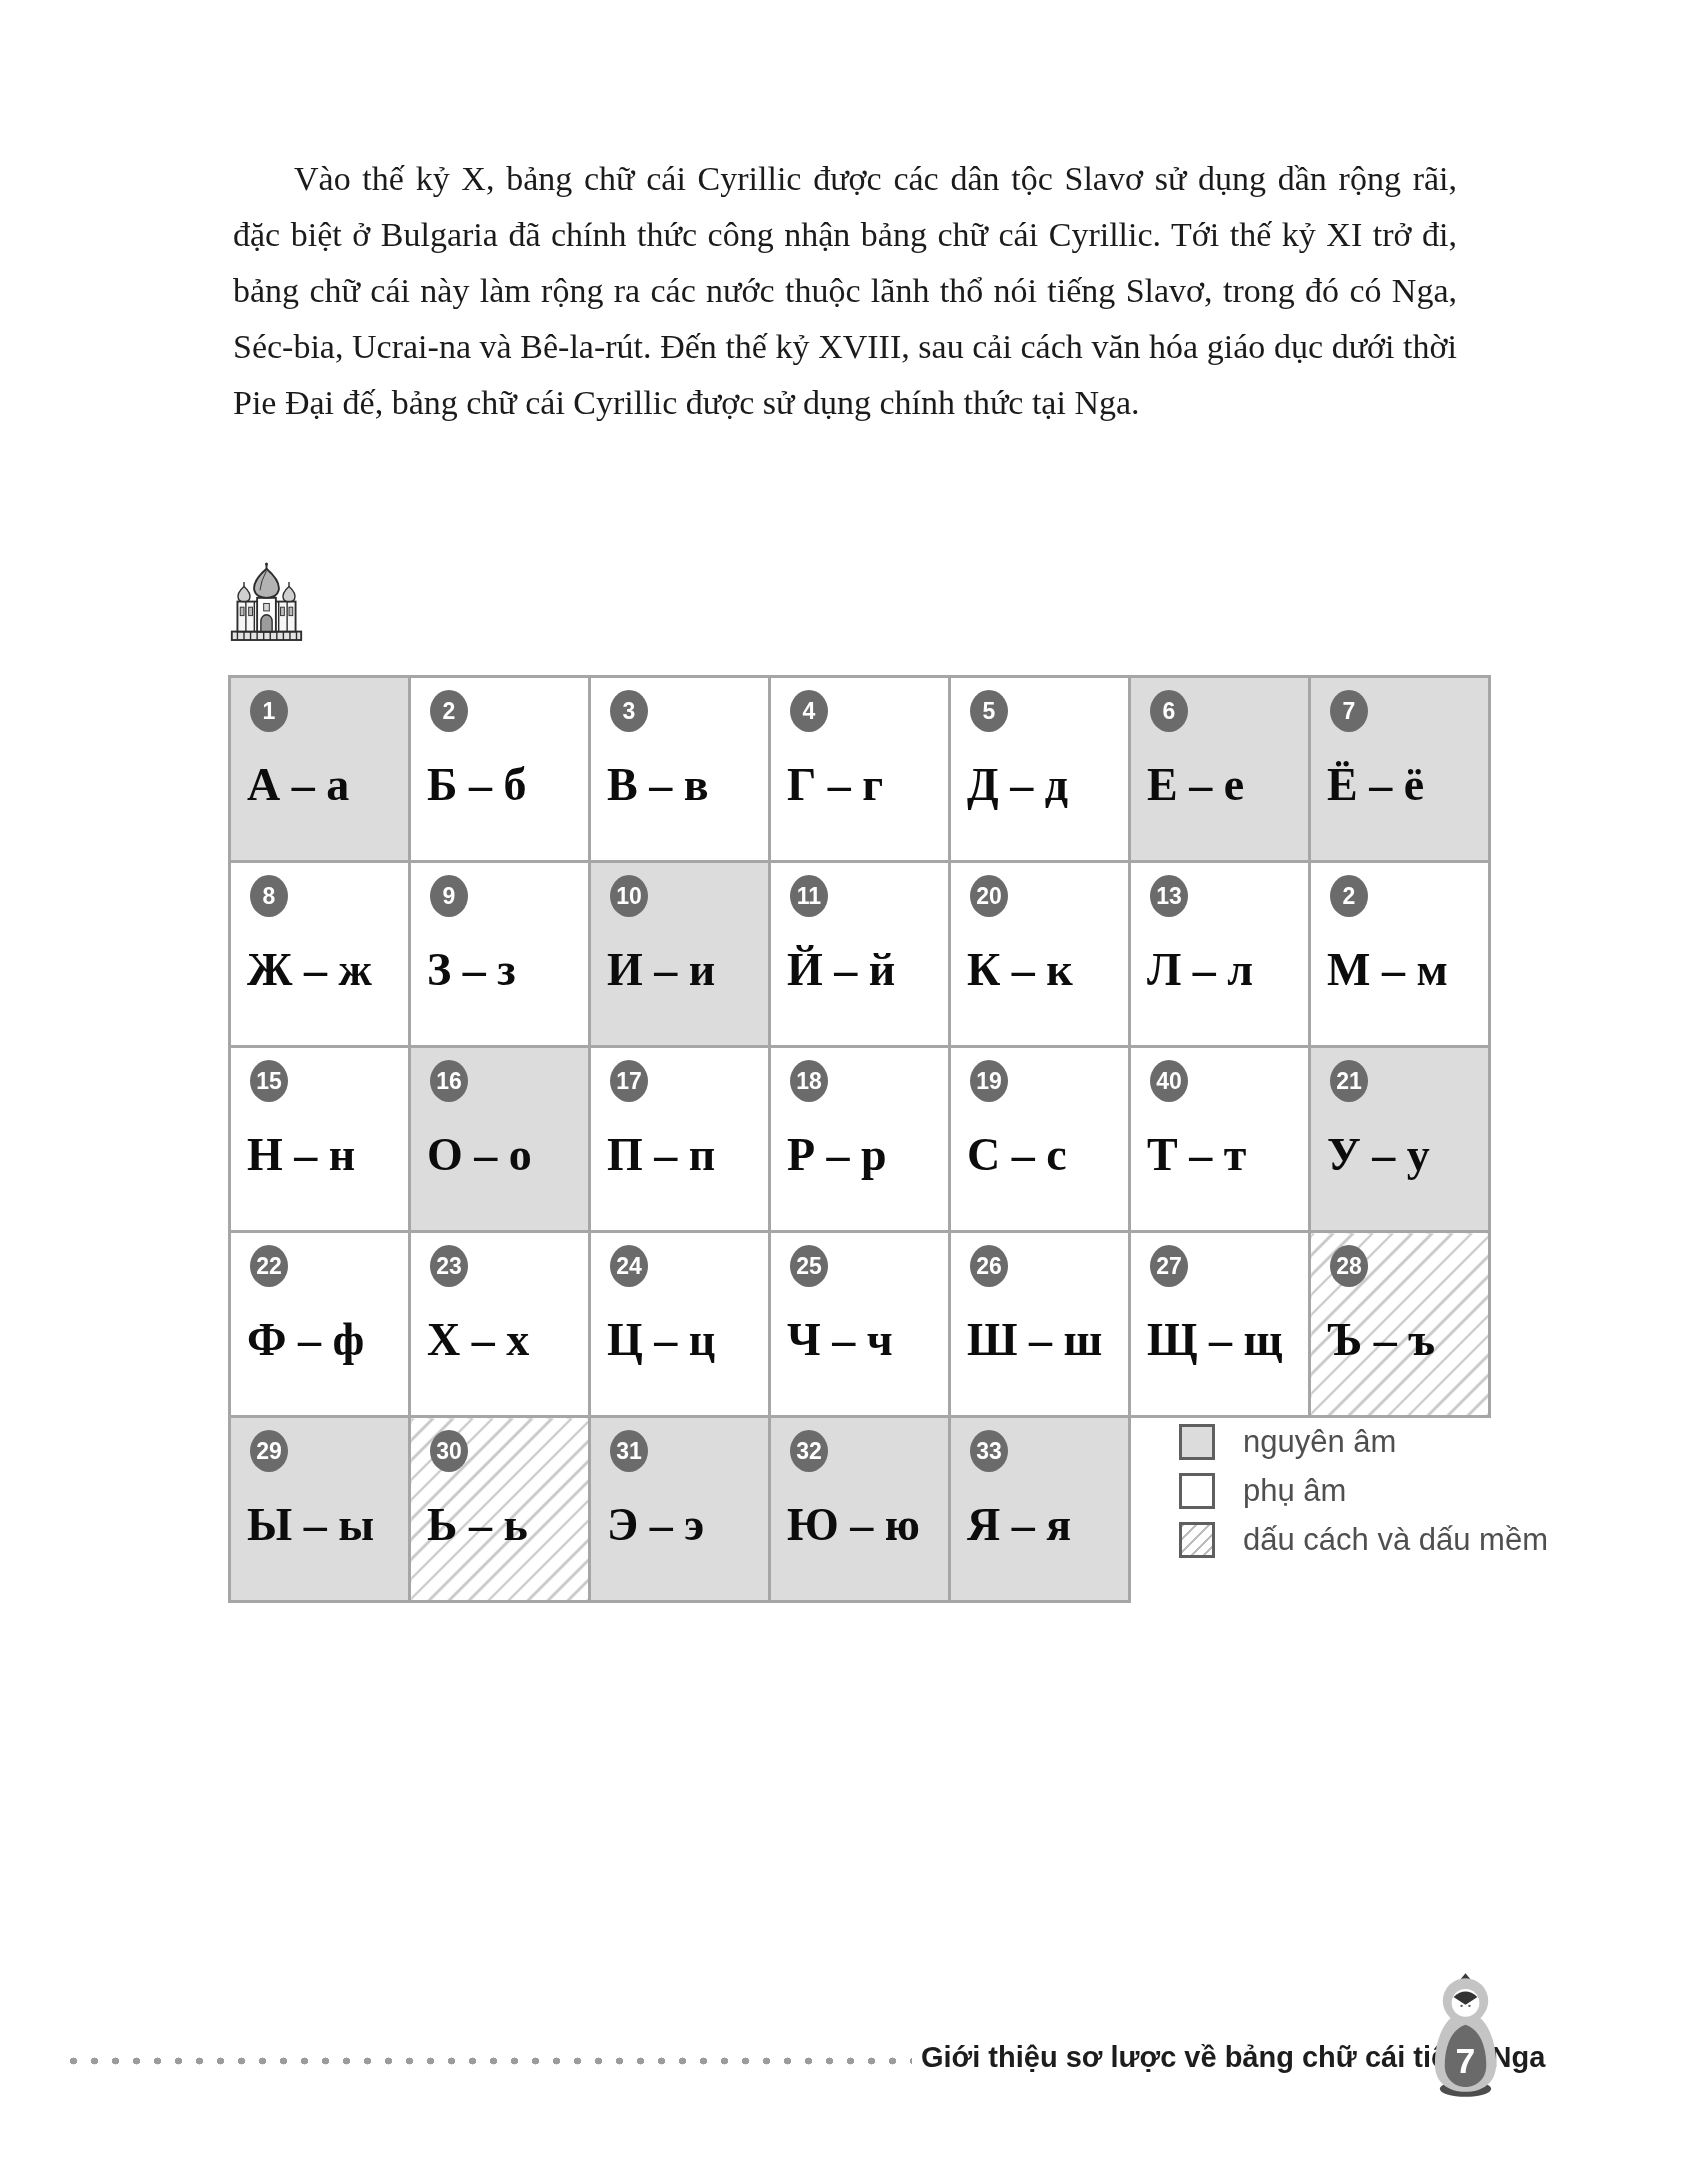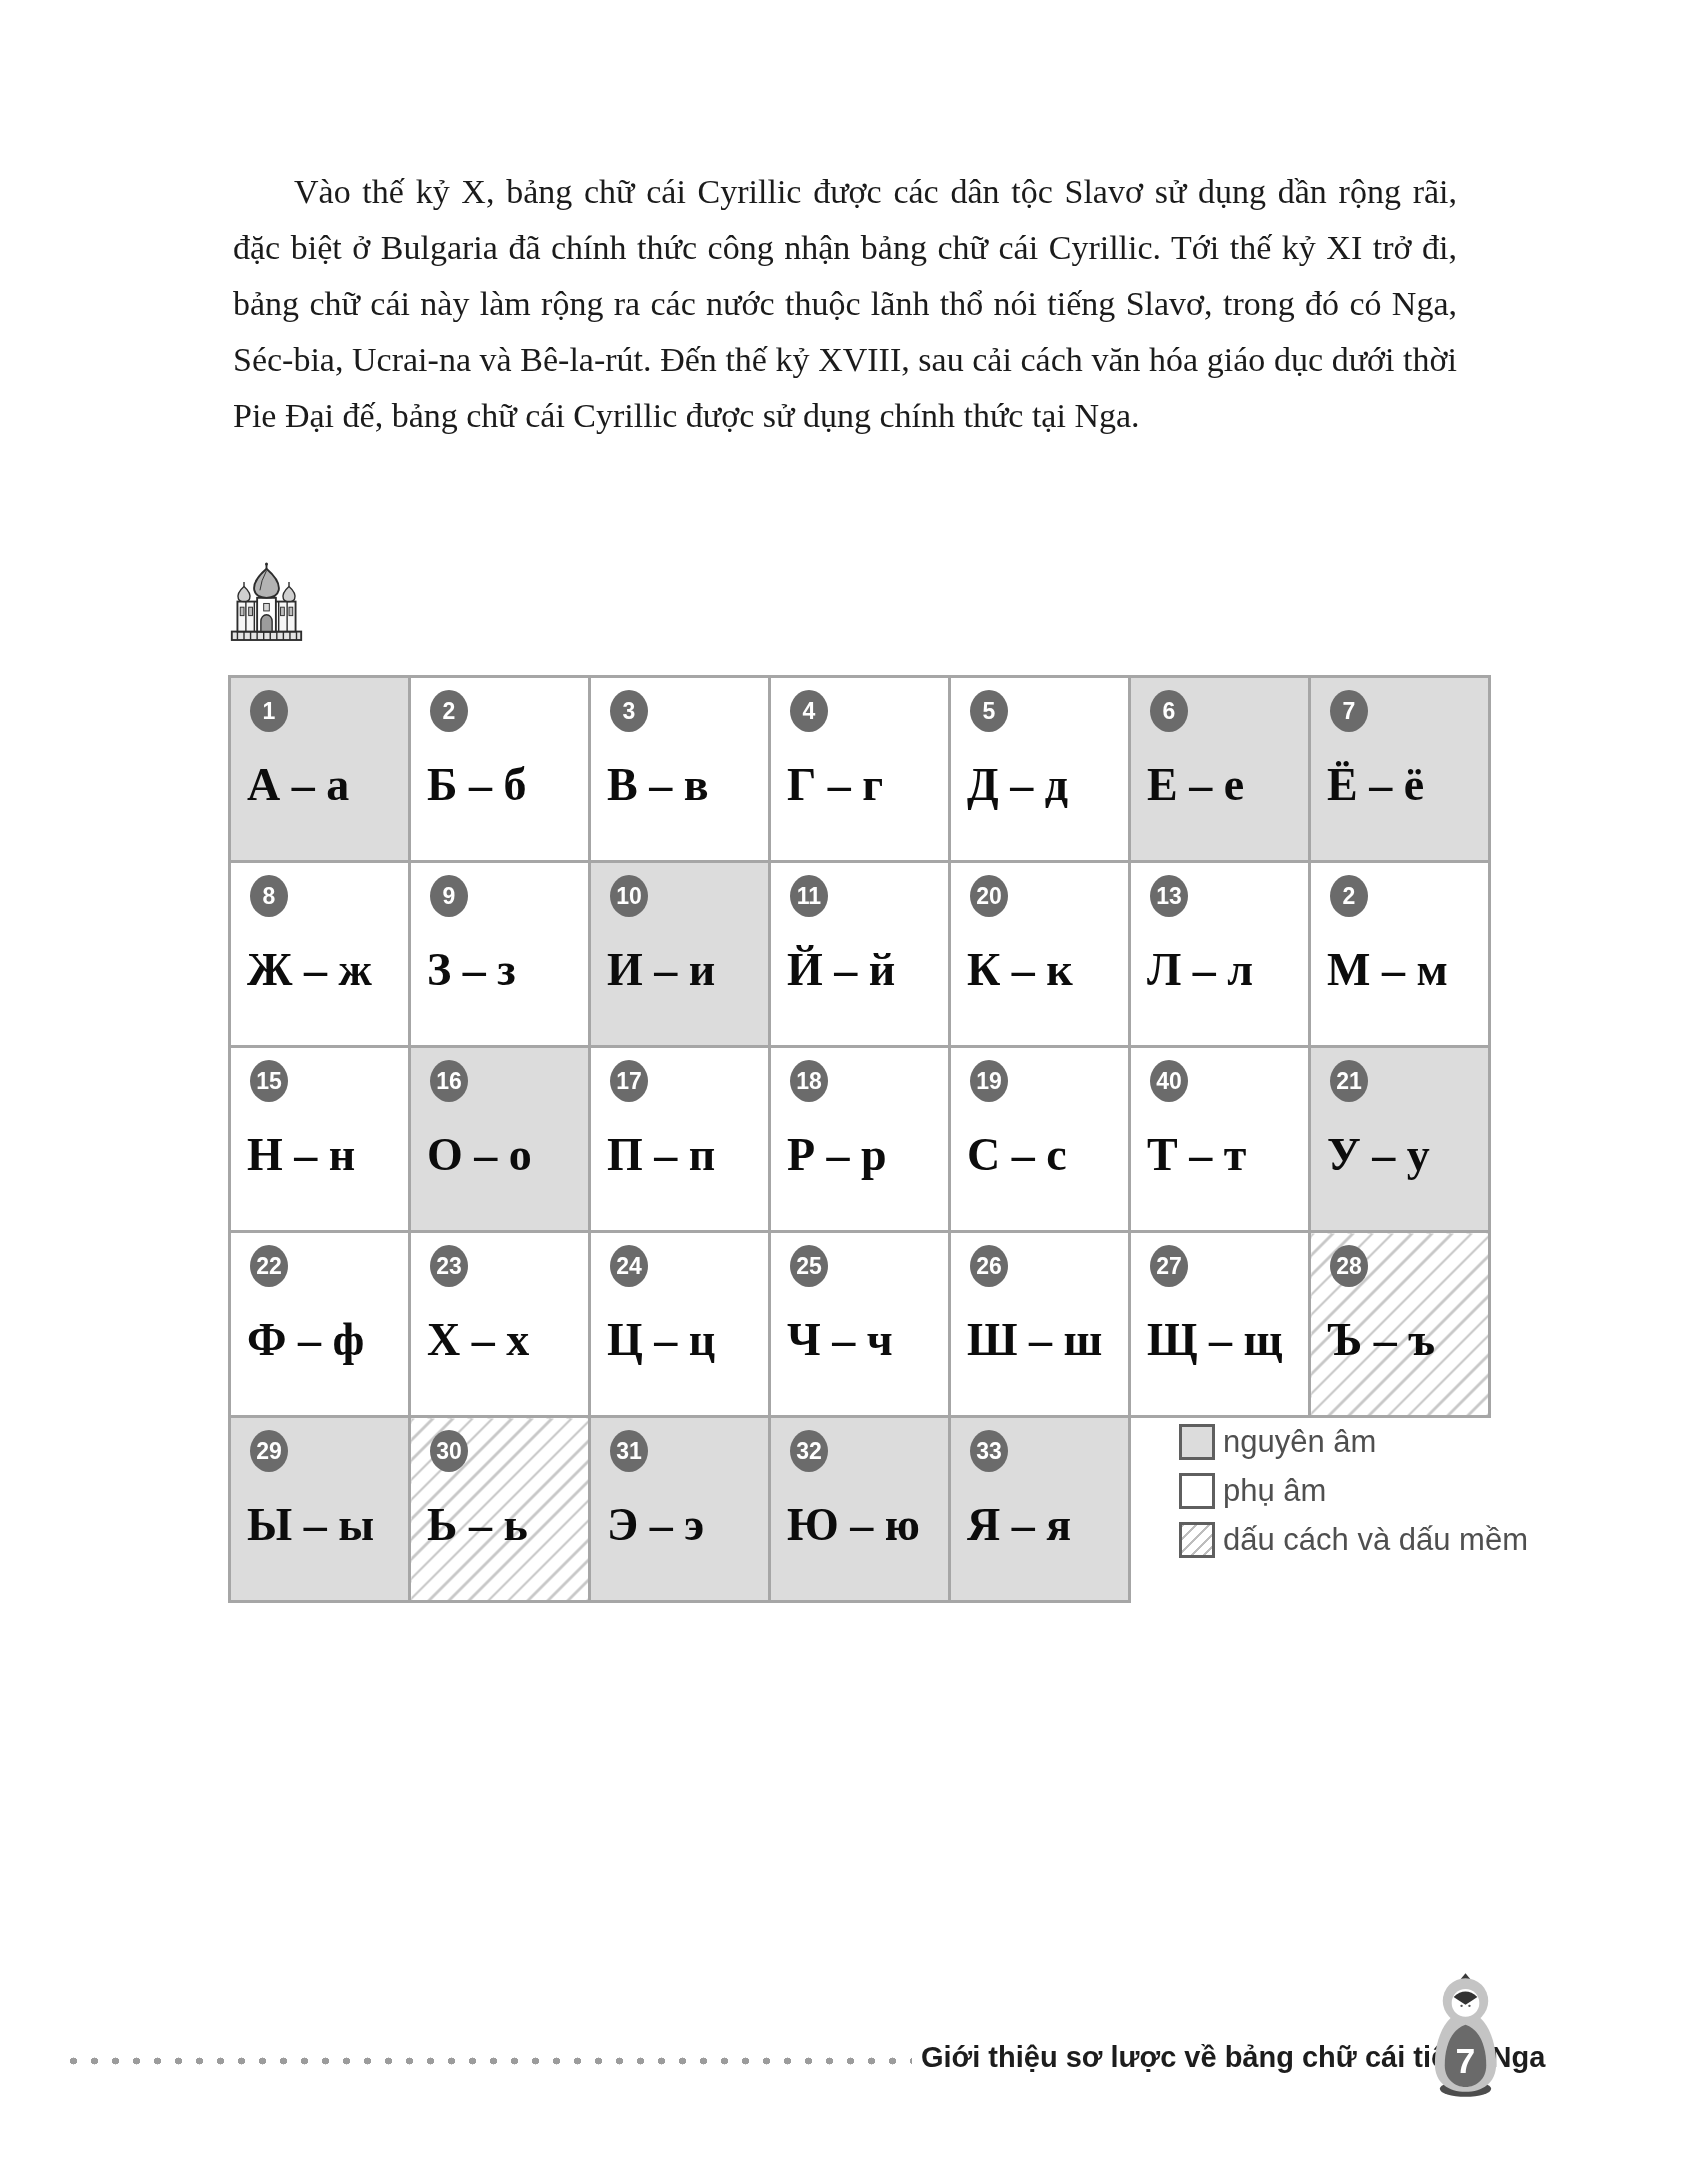--- a/index.html
+++ b/index.html
@@ -6,21 +6,21 @@
   .page{
     position:relative;
     width:1683px;height:2178px;
     background:#ffffff;
     overflow:hidden;
     font-family:"Liberation Sans","DejaVu Sans",sans-serif;
   }
 
   
   .intro{
-    position:absolute;left:233px;top:164px;width:1224px;
+    position:absolute;left:233px;top:151px;width:1224px;
     margin:0;
     font-family:"Liberation Serif","DejaVu Serif",serif;
     font-size:34px;line-height:56px;color:#1b1b1b;
     text-align:justify;text-indent:61px;
   }
 
   
   .cathedral{position:absolute;left:229px;top:562px;width:75px;height:81px;}
   .section-title{
     position:absolute;left:322px;top:590px;margin:0;
@@ -66,21 +66,21 @@
   .swatch{
     flex:0 0 auto;width:36px;height:36px;box-sizing:border-box;
     border:3px solid #5f5f5f;background:#ffffff;
   }
   .swatch.vowel{background:var(--vowel-bg,#dcdcdc);}
   .swatch.sign{
     background-color:#ffffff;
     background-image:repeating-linear-gradient(135deg,#bdbdbd 0 2px,rgba(0,0,0,0) 2px 9px);
   }
   .legend-label{
-    margin-left:8px;font-size:31px;color:var(--legend-text,#4f4f4f);
+    margin-left:28px;font-size:31px;color:var(--legend-text,#4f4f4f);
   }
 
   
   .footer-dots{
     position:absolute;left:63px;top:2056px;width:849px;height:10px;
     background-image:radial-gradient(circle,#9c9c9c 0 3.4px,rgba(0,0,0,0) 3.6px);
     background-size:21px 10px;background-repeat:repeat-x;
   }
   .footer-title{
     position:absolute;left:921px;top:2041px;width:500px;margin:0;

